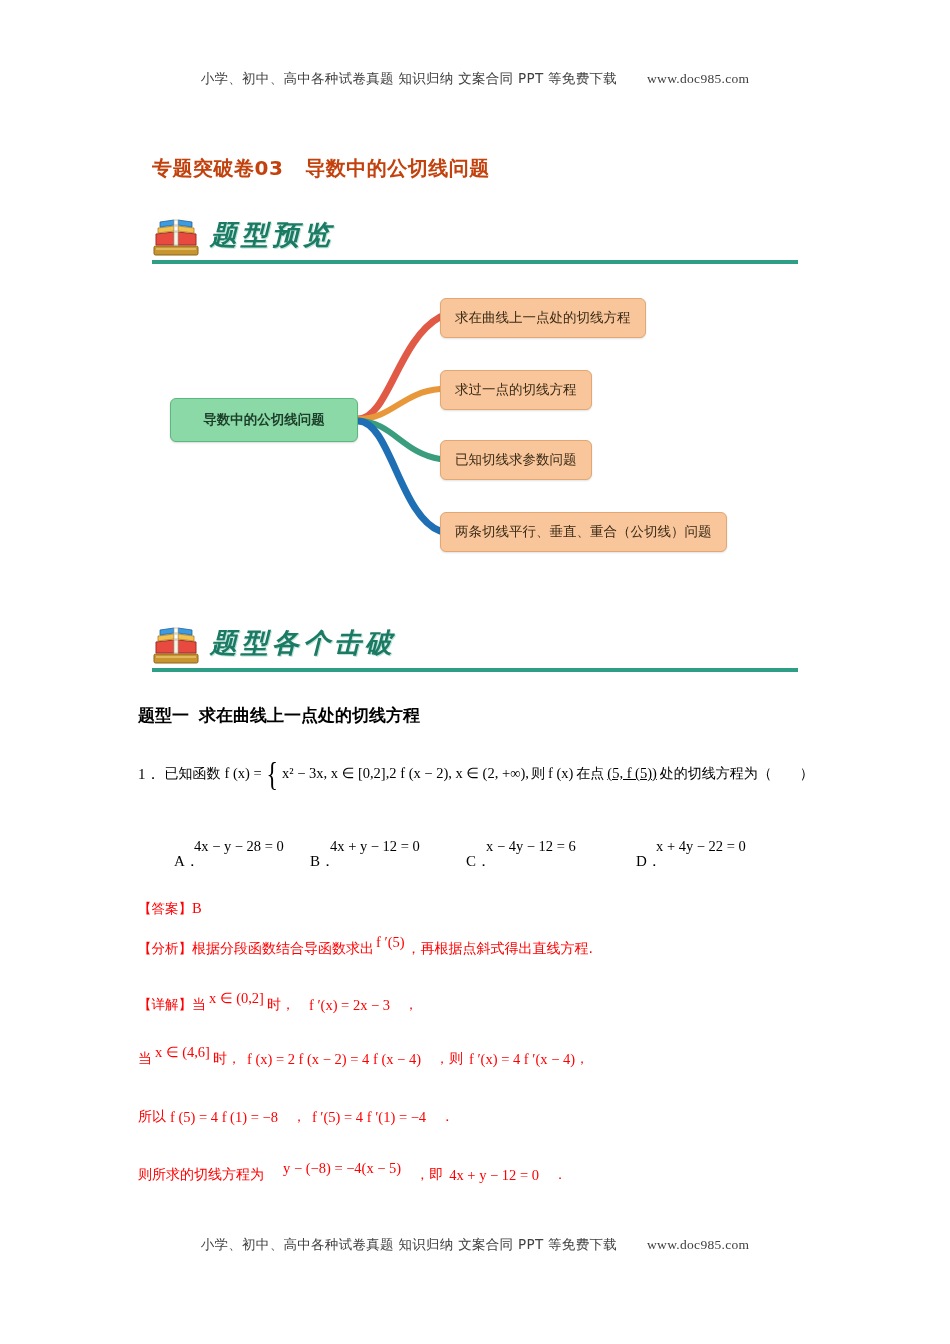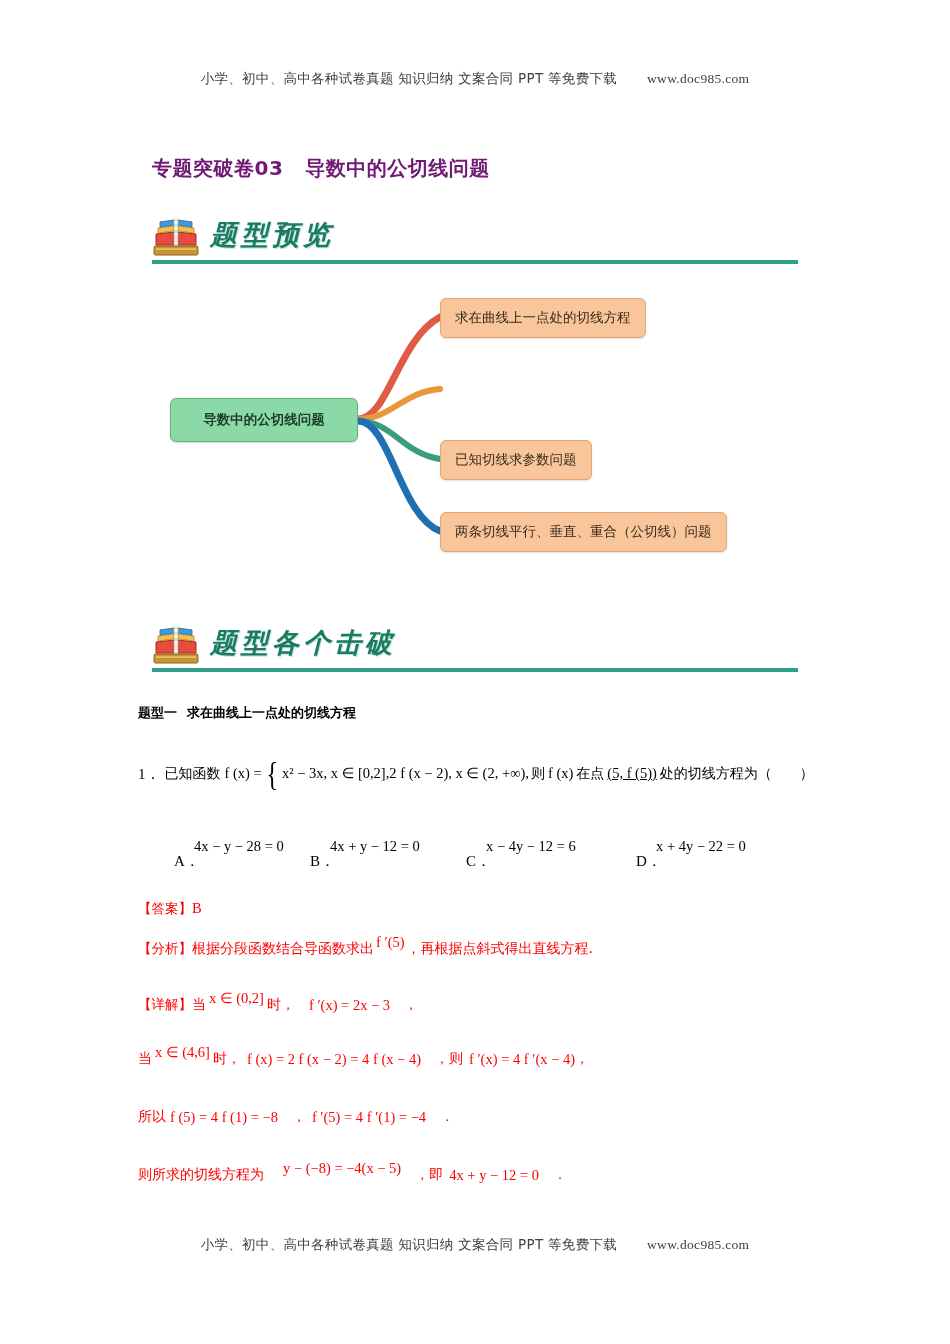--- a/index.html
+++ b/index.html
@@ -41,21 +41,21 @@
 
   
   .doc-title {
     position: absolute;
     left: 152px;
     top: 155px;
     font-family: "DejaVu Sans", sans-serif;
     font-weight: bold;
     font-size: 20px;
     letter-spacing: 0.5px;
-    color: #701a75;
+    color: #c2410c;
   }
   .doc-title .tgap { display:inline-block; width: 22px; }
 
   
   .banner {
     position: absolute;
     left: 152px;
     width: 646px;
     height: 48px;
   }
@@ -135,21 +135,21 @@
   .mm-n3 { left: 288px; top: 160px; }
   .mm-n4 { left: 288px; top: 232px; }
 
   
   .type-head {
     position: absolute;
     left: 138px;
     top: 704px;
     font-family: "DejaVu Sans", sans-serif;
     font-weight: bold;
-    font-size: 13px;
+    font-size: 17px;
     color: #000;
   }
   .type-head .gap { display:inline-block; width: 10px; }
 
   
   .q-block {
     position: absolute;
     left: 138px;
     top: 760px;
     width: 680px;
@@ -263,20 +263,21 @@
 
   <div class="mindmap">
     <svg width="680" height="290" style="position:absolute;left:0;top:0">
       <path d="M206 139 C 236 139, 246 60, 288 37" stroke="#e05a45" stroke-width="7" fill="none" stroke-linecap="round"></path>
       <path d="M206 139 C 240 139, 250 112, 288 109" stroke="#e8983a" stroke-width="6" fill="none" stroke-linecap="round"></path>
       <path d="M206 141 C 240 141, 250 173, 288 179" stroke="#3a9e7e" stroke-width="6" fill="none" stroke-linecap="round"></path>
       <path d="M206 141 C 238 141, 248 236, 288 251" stroke="#1f6fb5" stroke-width="7" fill="none" stroke-linecap="round"></path>
     </svg>
     <div class="mm-root">导数中的公切线问题</div>
     <div class="mm-node mm-n1">求在曲线上一点处的切线方程</div>
+    <div class="mm-node mm-n2">求过一点的切线方程</div>
     <div class="mm-node mm-n3">已知切线求参数问题</div>
     <div class="mm-node mm-n4">两条切线平行、垂直、重合（公切线）问题</div>
   </div>
 
   <div class="banner banner2">
     <svg class="books-icon" viewBox="0 0 48 42">
       <rect x="2" y="30" width="44" height="9" rx="1.5" fill="#c8952f" stroke="#8a6420" stroke-width="1"></rect>
       <rect x="4" y="32" width="40" height="2" fill="#e0b860"></rect>
       <path d="M4 29 L22 29 L22 16 L4 18 Z" fill="#e84a3f" stroke="#9c2f26" stroke-width="1"></path>
       <path d="M26 29 L44 29 L44 18 L26 16 Z" fill="#e84a3f" stroke="#9c2f26" stroke-width="1"></path>

